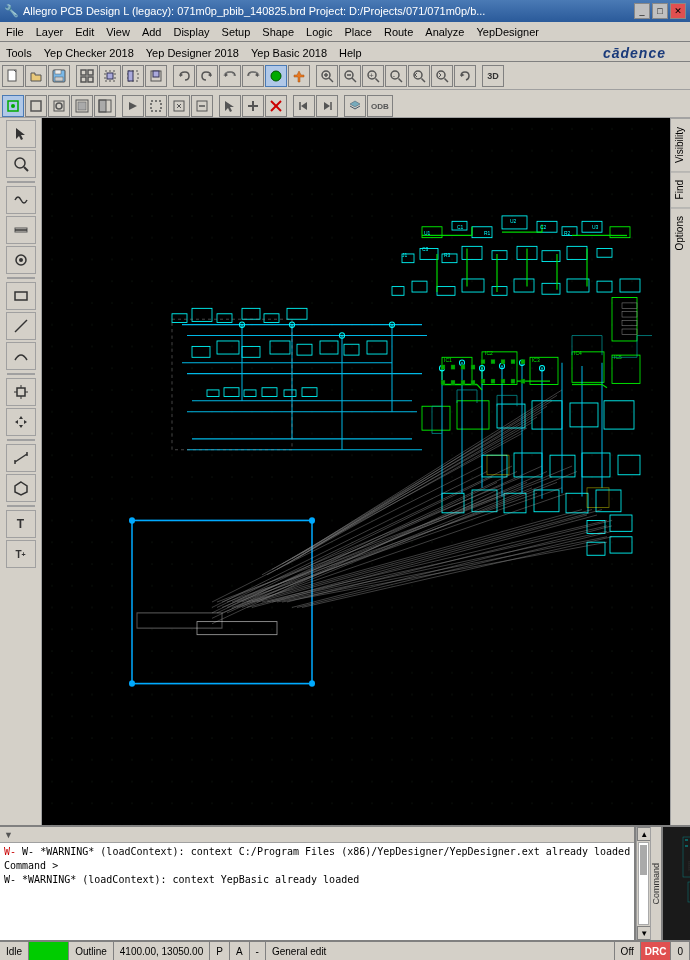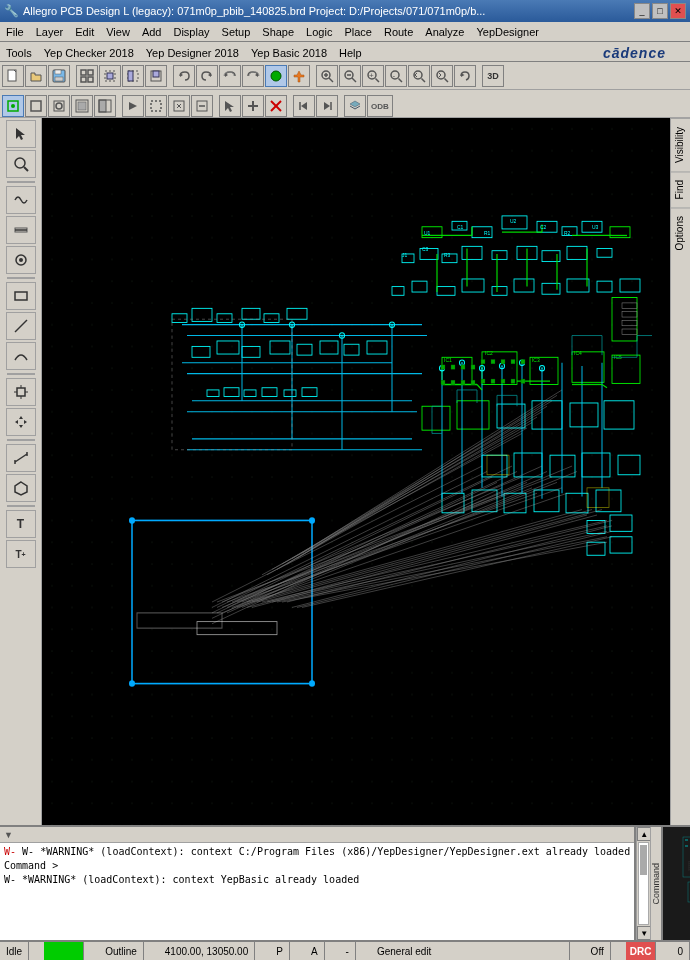--- a/index.html
+++ b/index.html
@@ -195,21 +195,21 @@
     }
 
     
     #status-bar {
       height: 20px;
       background: #d4d0c8;
       border-top: 2px solid #808080;
       display: flex;
       align-items: center;
       font-size: 10px;
-      gap: 15px;
+      gap: 0;
     }
     .sb-item {
       padding: 0 6px;
       border-right: 1px solid #808080;
       height: 100%;
       display: flex;
       align-items: center;
       white-space: nowrap;
     }
     .sb-green { background: #00cc00; width: 40px; display: flex; align-items: center; justify-content: center; }

